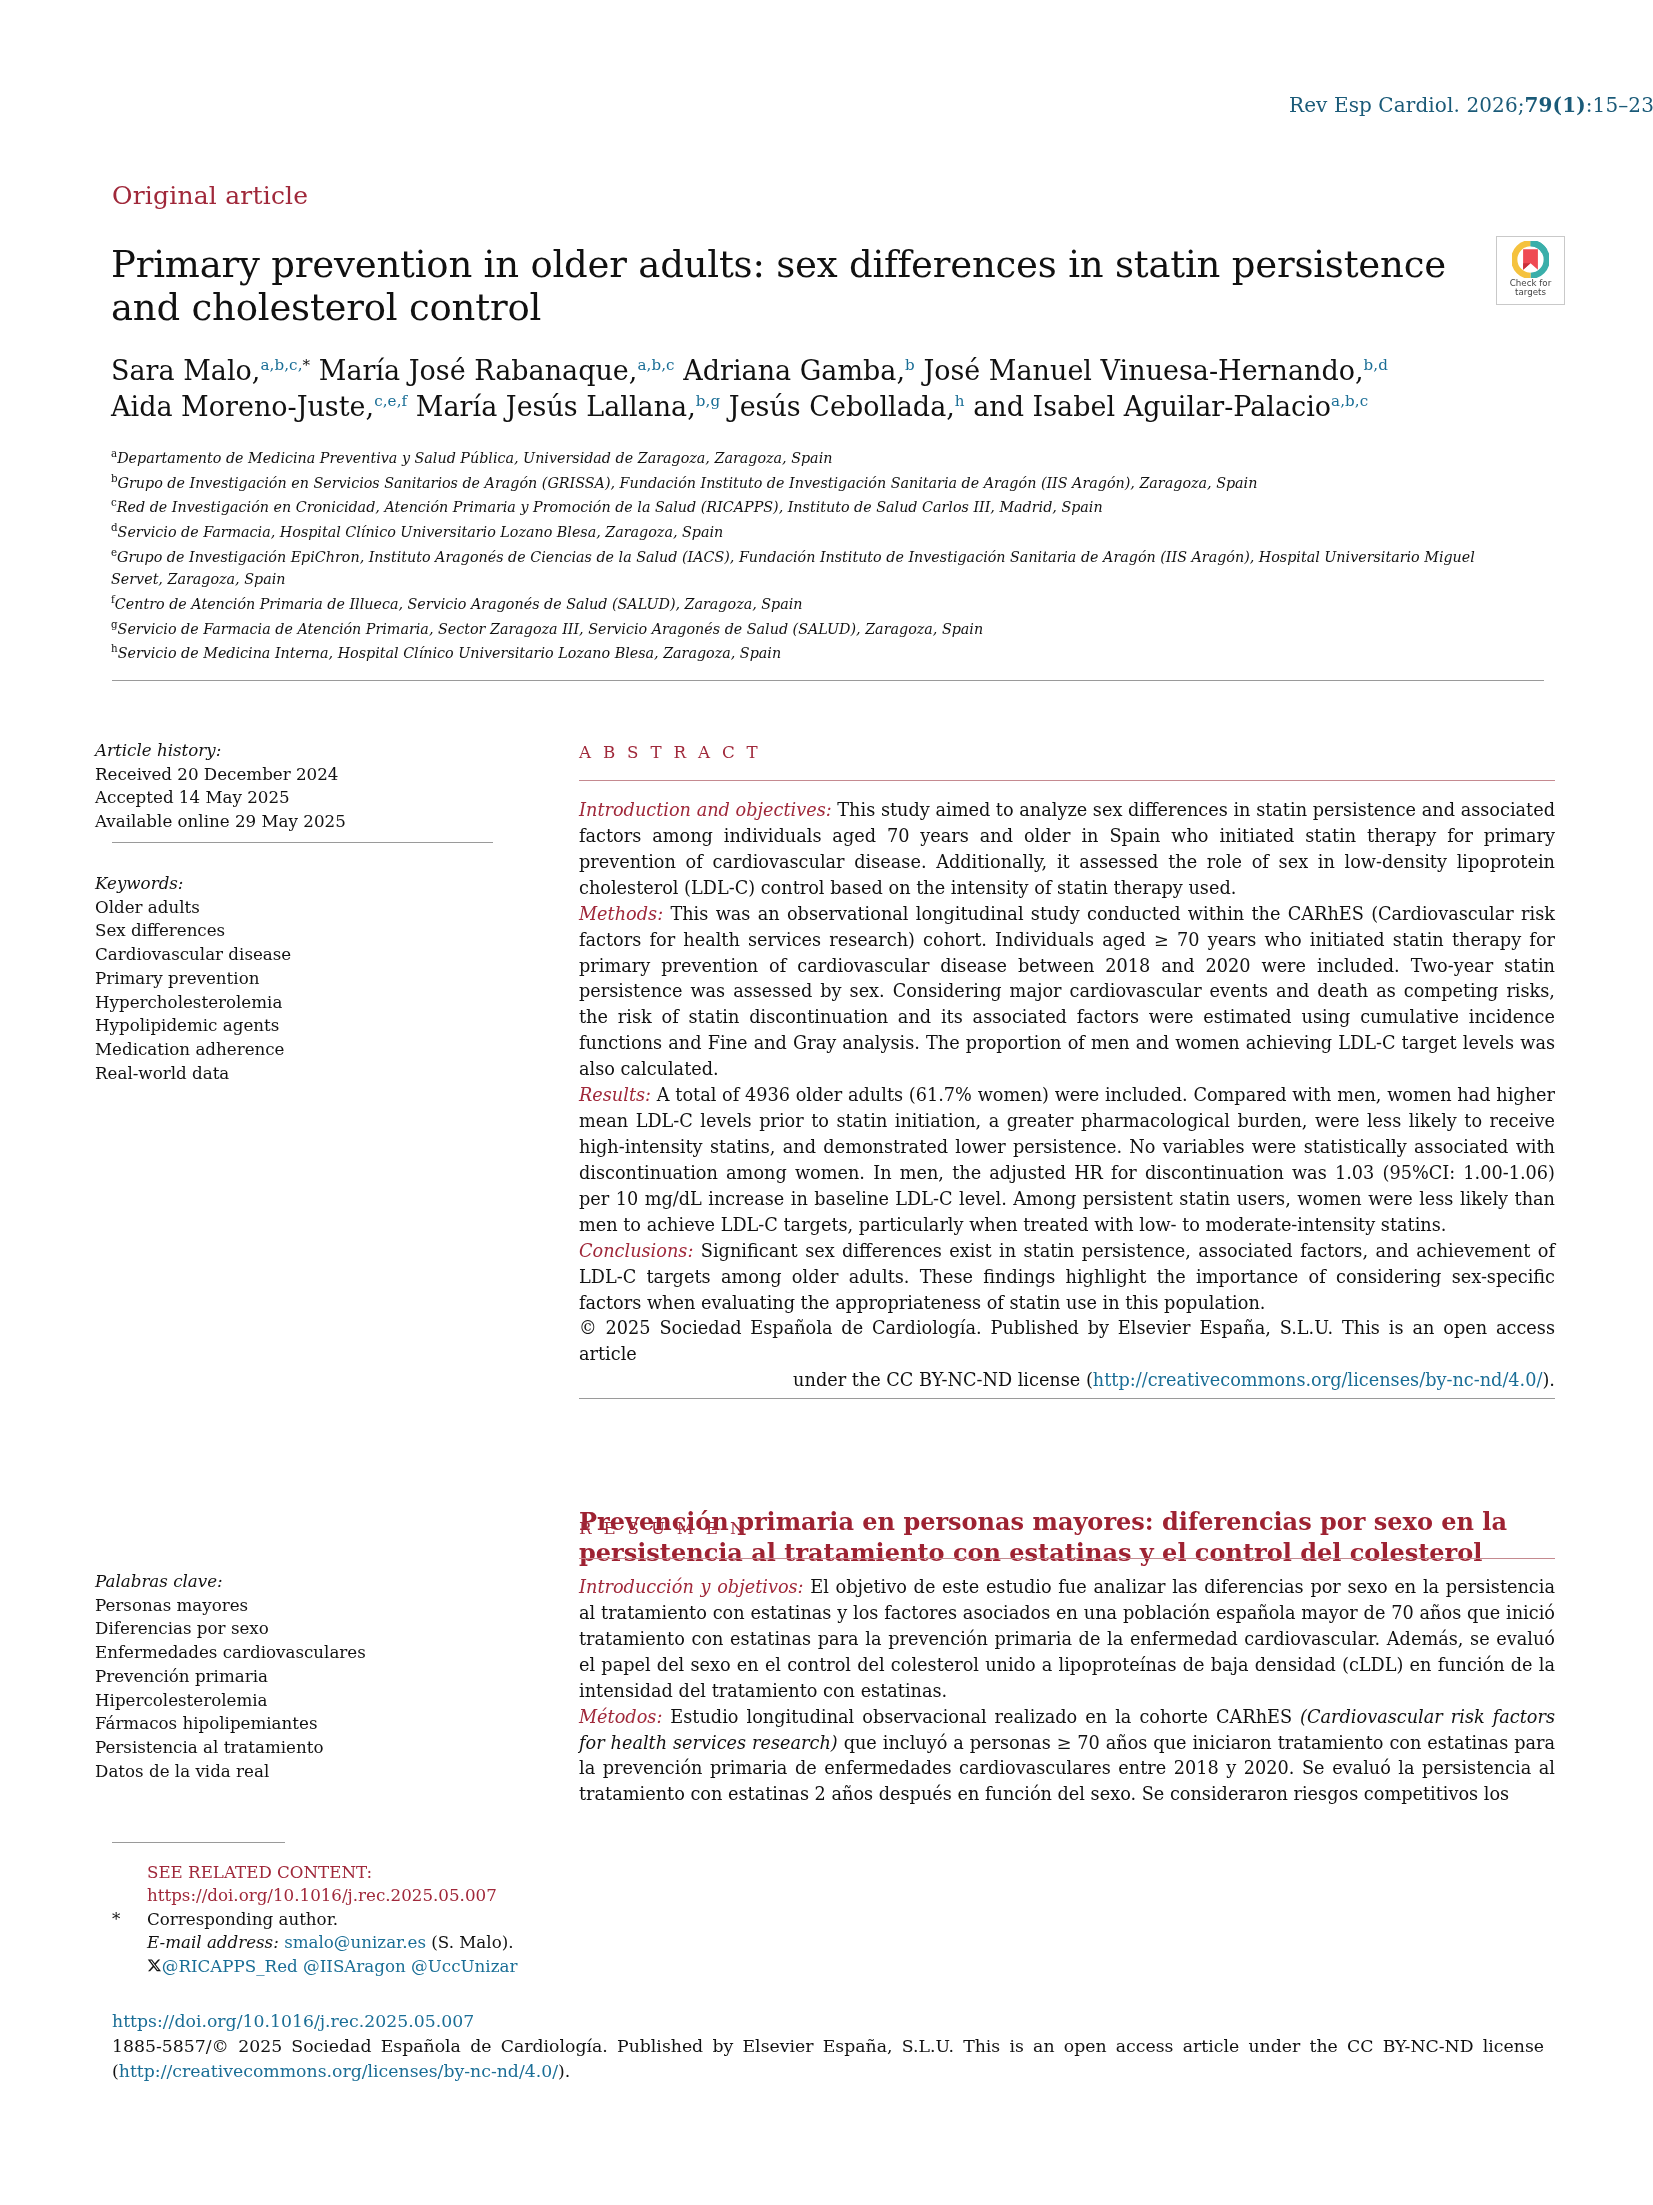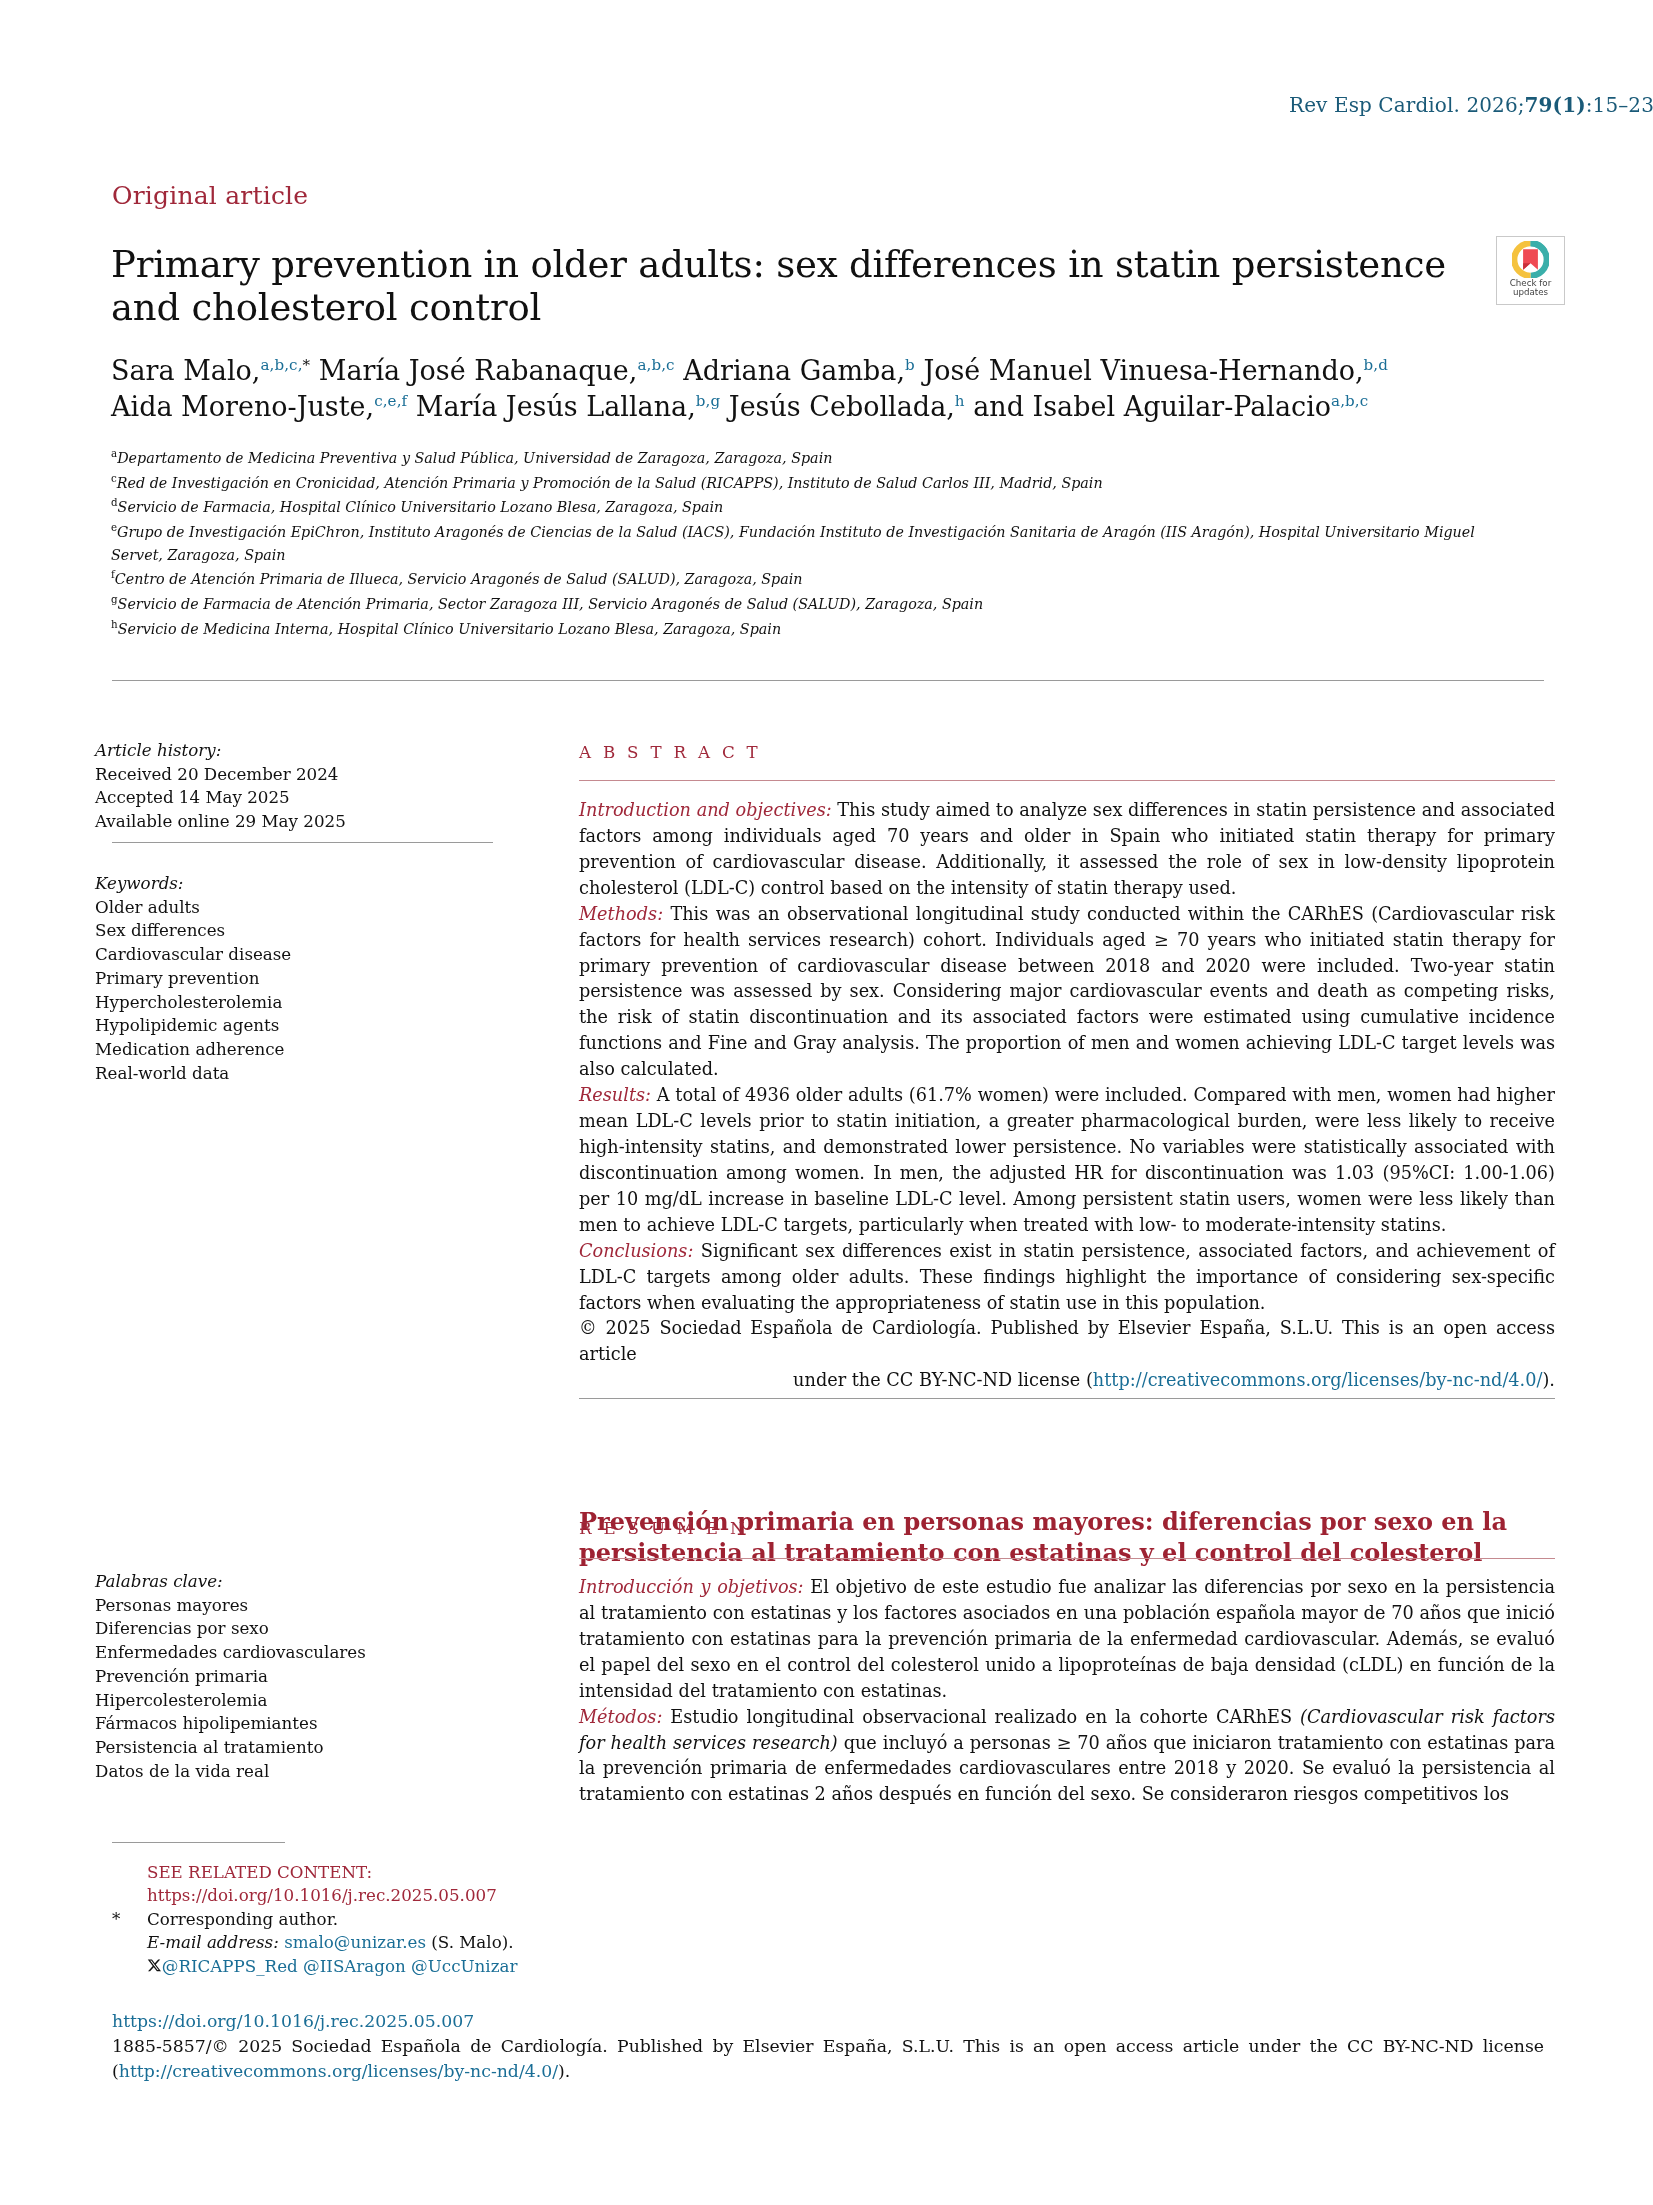--- a/index.html
+++ b/index.html
@@ -235,41 +235,42 @@
       <svg width="37" height="37" viewBox="0 0 100 100">
         <path d="M50 6 A44 44 0 0 1 50 94" fill="none" stroke="#3aafaa" stroke-width="17"></path>
         <path d="M50 94 A44 44 0 0 1 50 6" fill="none" stroke="#f5c23e" stroke-width="17"></path>
         <path d="M50 6 A44 44 0 0 1 88 28" fill="none" stroke="#3aafaa" stroke-width="17"></path>
         <path d="M30 22 L70 22 L70 78 L50 60 L30 78 Z" fill="#ef4a53"></path>
         <path d="M50 60 L30 78 L30 60 Z" fill="#c9303a"></path>
       </svg>
     </span>
     <div class="cm-txt">
       <div>Check for</div>
-      <div>updates</div>
+      <div>targets</div>
     </div>
   </div>
 
   <div class="authors">
     <div>
       <span>Sara Malo,</span><sup>a,b,c,</sup><sup class="star">*</sup>
       <span>María José Rabanaque,</span><sup>a,b,c</sup>
       <span>Adriana Gamba,</span><sup>b</sup>
       <span>José Manuel Vinuesa-Hernando,</span><sup>b,d</sup>
     </div>
     <div>
       <span>Aida Moreno-Juste,</span><sup>c,e,f</sup>
       <span>María Jesús Lallana,</span><sup>b,g</sup>
       <span>Jesús Cebollada,</span><sup>h</sup>
       <span>and Isabel Aguilar-Palacio</span><sup>a,b,c</sup>
     </div>
   </div>
 
   <div class="affils">
     <div><sup>a</sup><span>Departamento de Medicina Preventiva y Salud Pública, Universidad de Zaragoza, Zaragoza, Spain</span></div>
+    <div><sup>b</sup><span>Grupo de Investigación en Servicios Sanitarios de Aragón (GRISSA), Fundación Instituto de Investigación Sanitaria de Aragón (IIS Aragón), Zaragoza, Spain</span></div>
     <div><sup>c</sup><span>Red de Investigación en Cronicidad, Atención Primaria y Promoción de la Salud (RICAPPS), Instituto de Salud Carlos III, Madrid, Spain</span></div>
     <div><sup>d</sup><span>Servicio de Farmacia, Hospital Clínico Universitario Lozano Blesa, Zaragoza, Spain</span></div>
     <div><sup>e</sup><span>Grupo de Investigación EpiChron, Instituto Aragonés de Ciencias de la Salud (IACS), Fundación Instituto de Investigación Sanitaria de Aragón (IIS Aragón), Hospital Universitario Miguel Servet, Zaragoza, Spain</span></div>
     <div><sup>f</sup><span>Centro de Atención Primaria de Illueca, Servicio Aragonés de Salud (SALUD), Zaragoza, Spain</span></div>
     <div><sup>g</sup><span>Servicio de Farmacia de Atención Primaria, Sector Zaragoza III, Servicio Aragonés de Salud (SALUD), Zaragoza, Spain</span></div>
     <div><sup>h</sup><span>Servicio de Medicina Interna, Hospital Clínico Universitario Lozano Blesa, Zaragoza, Spain</span></div>
   </div>
 
   <div class="rule" style="left:112px; top:680px; width:1432px;"></div>
 

